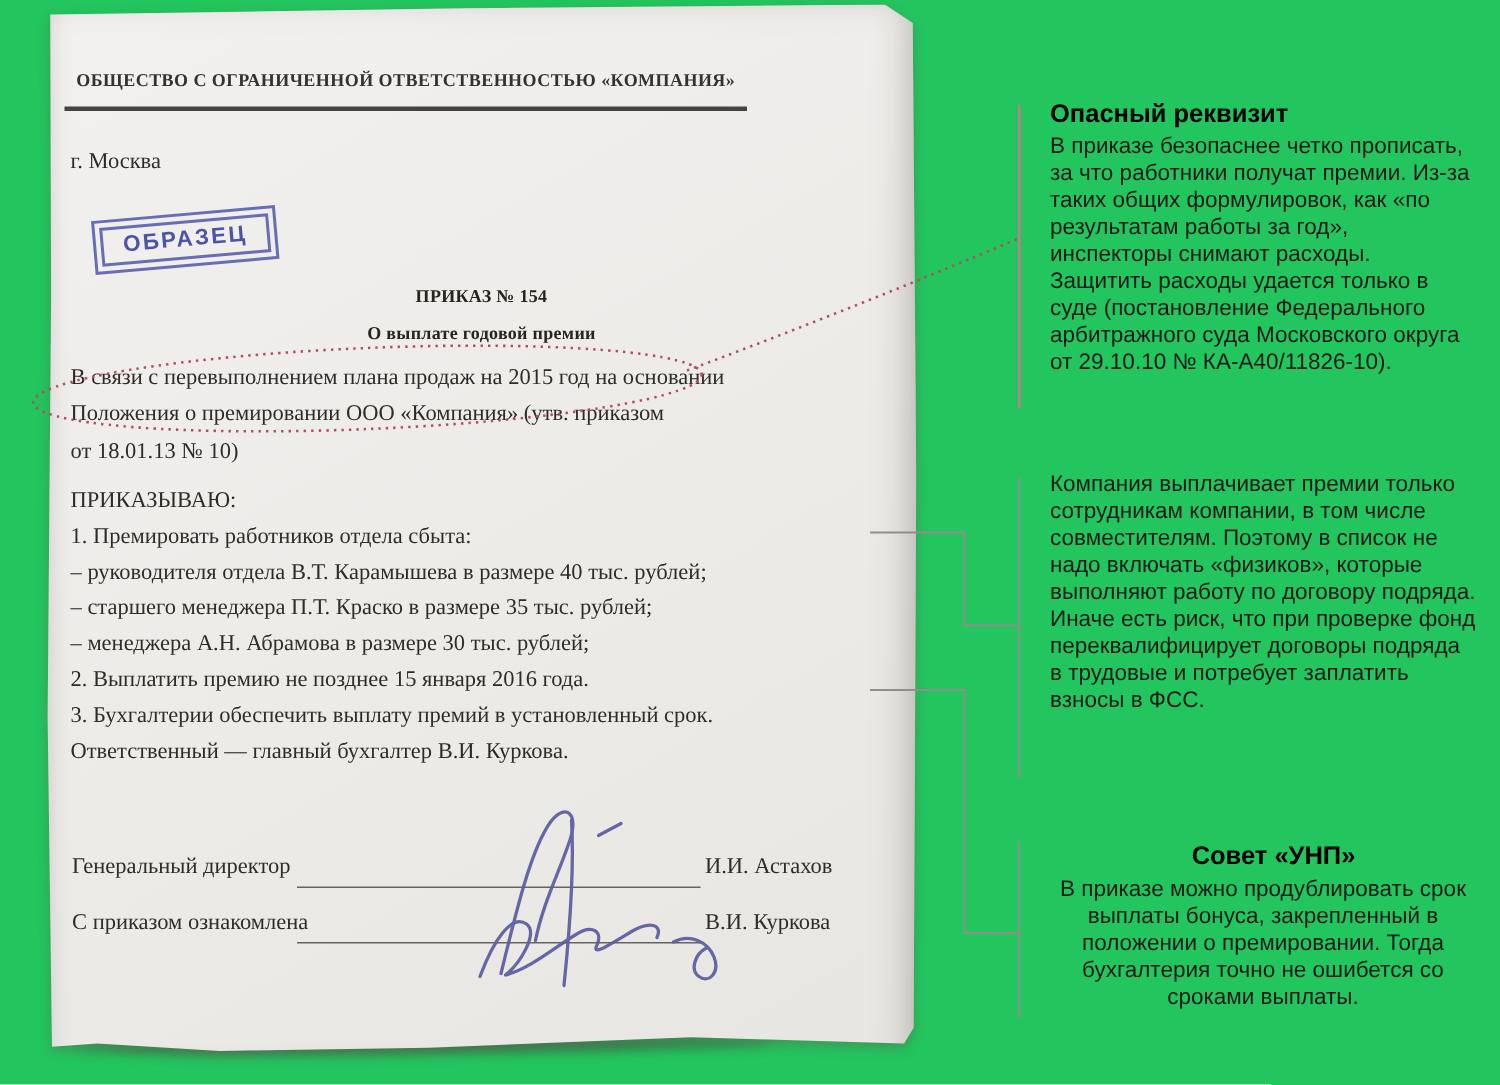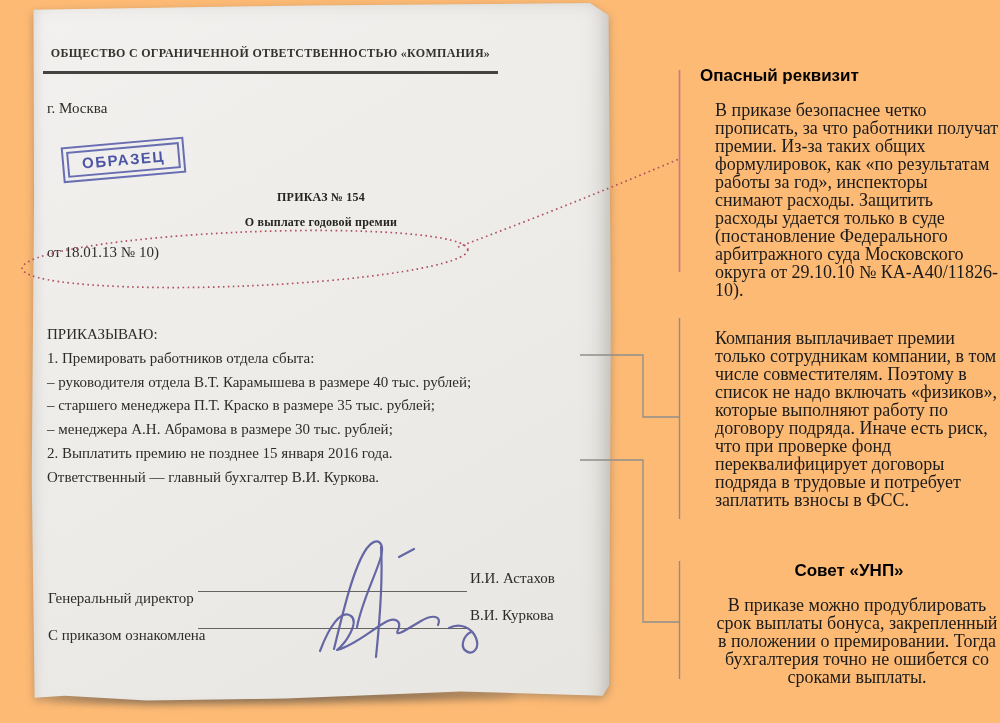--- a/index.html
+++ b/index.html
@@ -1,16 +1,16 @@
 <!DOCTYPE html>
 <html><head>
 <meta charset="utf-8">
 <style>
   html,body{margin:0;padding:0;background:#fff;}
-  .stage{position:relative;width:1000px;height:723px;background:#fdba74;overflow:hidden;
+  .stage{position:relative;width:1000px;height:723px;background:#22c55e;overflow:hidden;
          font-family:"Liberation Sans",sans-serif;}
 
   
   .paper-shadow{position:absolute;left:48px;top:692px;width:470px;height:10px;
     background:rgba(70,63,55,.55);border-radius:50%;filter:blur(4px);transform:rotate(-.5deg);}
   .paper-wrap{position:absolute;left:30px;top:2px;width:582px;height:700px;
     filter:drop-shadow(0 3px 4px rgba(100,92,84,.45));}
   .paper{position:absolute;inset:0;
     background:linear-gradient(150deg,#f2f1ef 0%,#edebe8 55%,#e8e6e2 100%);
     box-shadow:inset -20px 8px 26px -18px rgba(110,104,96,.55), inset 14px 0 16px -13px rgba(120,114,106,.35);
@@ -30,29 +30,29 @@
     letter-spacing:1.5px;color:rgba(62,70,158,.92);}
 
   .title{position:absolute;left:0;right:0;top:183px;text-align:center;
     font-size:12px;font-weight:bold;line-height:25px;letter-spacing:.2px;color:#27251f;}
   .intro{position:absolute;left:17px;top:238px;font-size:15px;line-height:24.3px;}
   .bodytext{position:absolute;left:17px;top:321px;font-size:15px;line-height:23.8px;}
   .intro div,.bodytext div{white-space:nowrap;}
 
   .sig-row{position:absolute;left:18px;width:552px;height:24px;font-size:15px;}
   .sig-row.r1{top:566px;} .sig-row.r2{top:603px;}
-  .sig-role{position:absolute;left:0;top:2px;margin-top:20px;}
+  .sig-role{position:absolute;left:0;top:2px;}
   .sig-line{position:absolute;left:150px;width:269px;bottom:0;border-bottom:1.4px solid #66645f;}
   .sig-name{position:absolute;left:422px;top:2px;}
 
   
   .note{position:absolute;left:700px;width:298px;color:#1b1b1b;}
   .note.n1{top:66px;} .note.n2{top:314px;} .note.n3{top:561px;text-align:center;}
   .note h3{margin:0 0 3px 0;font-size:17px;line-height:20px;font-weight:bold;color:#000;}
-  .note p{margin:15px;font-size:18px;line-height:18px;width:284px;font-family:Liberation Serif, serif;}
+  .note p{margin:0;font-size:15px;line-height:18px;width:284px;}
 
   
   .overlay{position:absolute;inset:0;pointer-events:none;}
 </style>
 </head>
 <body>
 
 <div class="stage">
 
   <div class="paper-shadow"></div>
@@ -68,30 +68,33 @@
       <div class="stamp">
         <div class="stamp-inner">ОБРАЗЕЦ</div>
       </div>
 
       <div class="title">
         <div>ПРИКАЗ № 154</div>
         <div>О выплате годовой премии</div>
       </div>
 
       <div class="intro">
+        <div>В связи с перевыполнением плана продаж на 2015 год на основании</div>
+        <div>Положения о премировании ООО «Компания» (утв. приказом</div>
         <div>от 18.01.13 № 10)</div>
       </div>
 
       <div class="bodytext">
         <div>ПРИКАЗЫВАЮ:</div>
         <div>1. Премировать работников отдела сбыта:</div>
         <div>– руководителя отдела В.Т. Карамышева в размере 40 тыс. рублей;</div>
         <div>– старшего менеджера П.Т. Краско в размере 35 тыс. рублей;</div>
         <div>– менеджера А.Н. Абрамова в размере 30 тыс. рублей;</div>
         <div>2. Выплатить премию не позднее 15 января 2016 года.</div>
+        <div>3. Бухгалтерии обеспечить выплату премий в установленный срок.</div>
         <div>Ответственный — главный бухгалтер В.И. Куркова.</div>
       </div>
 
       <div class="sig-row r1">
         <span class="sig-role">Генеральный директор</span>
         <span class="sig-line"></span>
         <span class="sig-name">И.И. Астахов</span>
       </div>
       <div class="sig-row r2">
         <span class="sig-role">С приказом ознакомлена</span>

